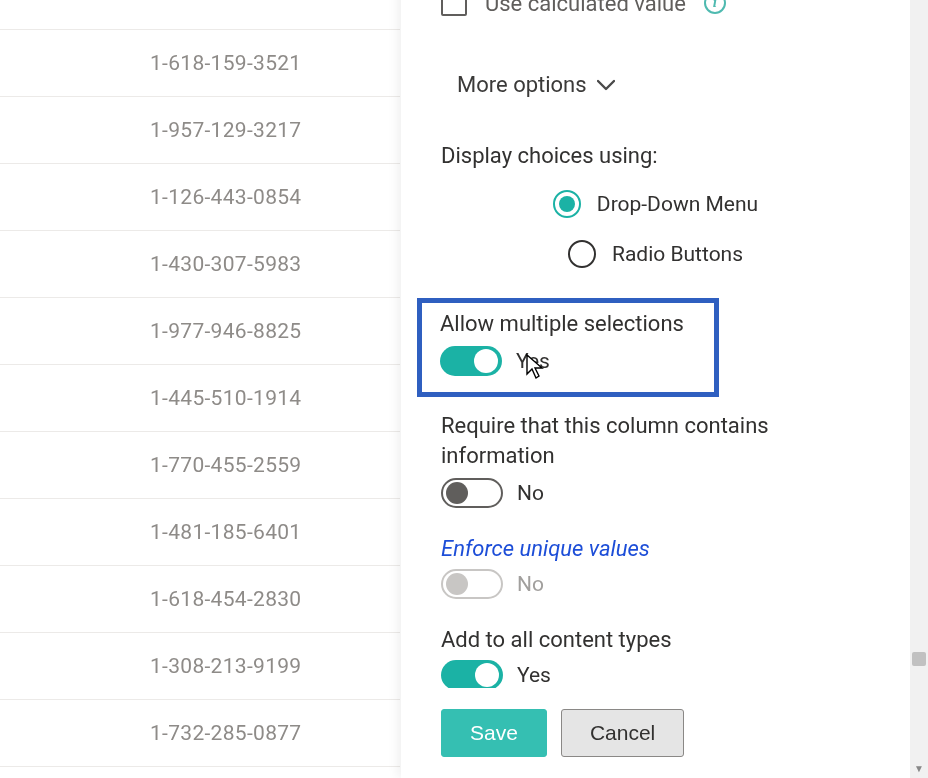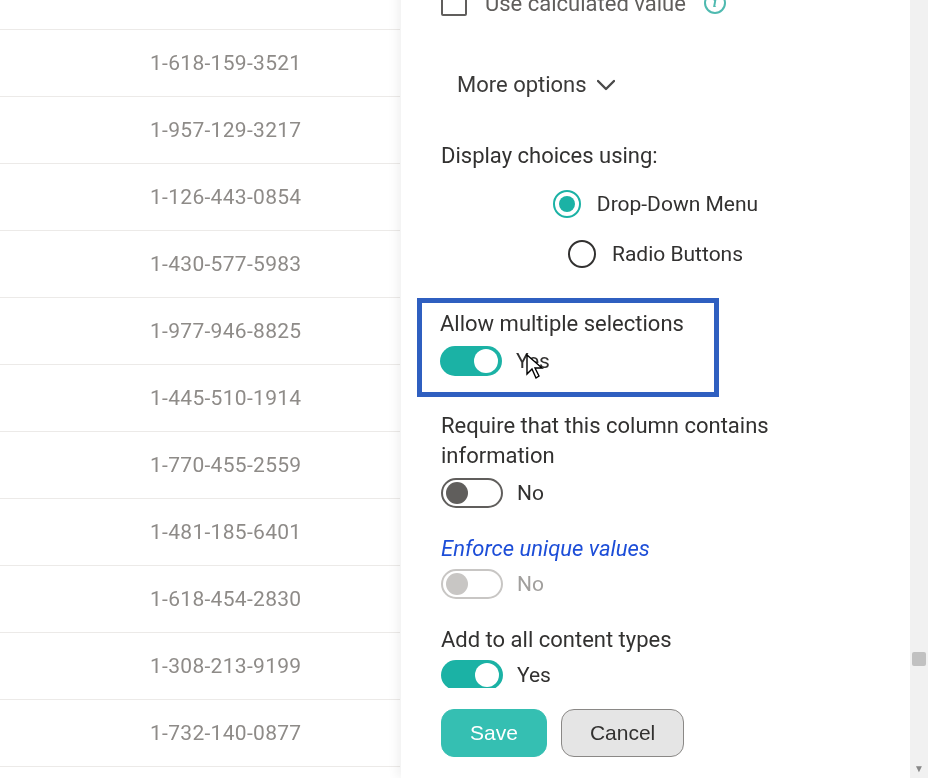--- a/index.html
+++ b/index.html
@@ -279,21 +279,21 @@
     top: 354px;
     width: 20px;
     height: 26px;
     pointer-events: none;
   }
 
   
   .btn {
     font-size: 21px;
     padding: 10px 28px;
-    border-radius: 13px;
+    border-radius: 3px;
     cursor: pointer;
     border: 1px solid transparent;
     line-height: 1.2;
   }
   .btn-primary {
     background: #35bfb2;
     color: #fff;
     border-color: #35bfb2;
   }
   .btn-default {
@@ -314,42 +314,42 @@
     <div class="bg-row">
       <span class="bg-row-label">1-618-159-3521</span>
     </div>
     <div class="bg-row">
       <span class="bg-row-label">1-957-129-3217</span>
     </div>
     <div class="bg-row">
       <span class="bg-row-label">1-126-443-0854</span>
     </div>
     <div class="bg-row">
-      <span class="bg-row-label">1-430-577-5983</span>
+      <span class="bg-row-label">1-430-307-5983</span>
     </div>
     <div class="bg-row">
       <span class="bg-row-label">1-977-946-8825</span>
     </div>
     <div class="bg-row">
       <span class="bg-row-label">1-445-510-1914</span>
     </div>
     <div class="bg-row">
       <span class="bg-row-label">1-770-455-2559</span>
     </div>
     <div class="bg-row">
       <span class="bg-row-label">1-481-185-6401</span>
     </div>
     <div class="bg-row">
       <span class="bg-row-label">1-618-454-2830</span>
     </div>
     <div class="bg-row">
       <span class="bg-row-label">1-308-213-9199</span>
     </div>
     <div class="bg-row">
-      <span class="bg-row-label">1-732-140-0877</span>
+      <span class="bg-row-label">1-732-285-0877</span>
     </div>
   </div>
 
   <div class="panel">
     <div class="panel-body">
 
       <div class="check-row" style="margin-top:0;">
         <span class="checkbox"></span>
         <span class="check-label">Use calculated value</span>
         <span class="info-icon"></span>

